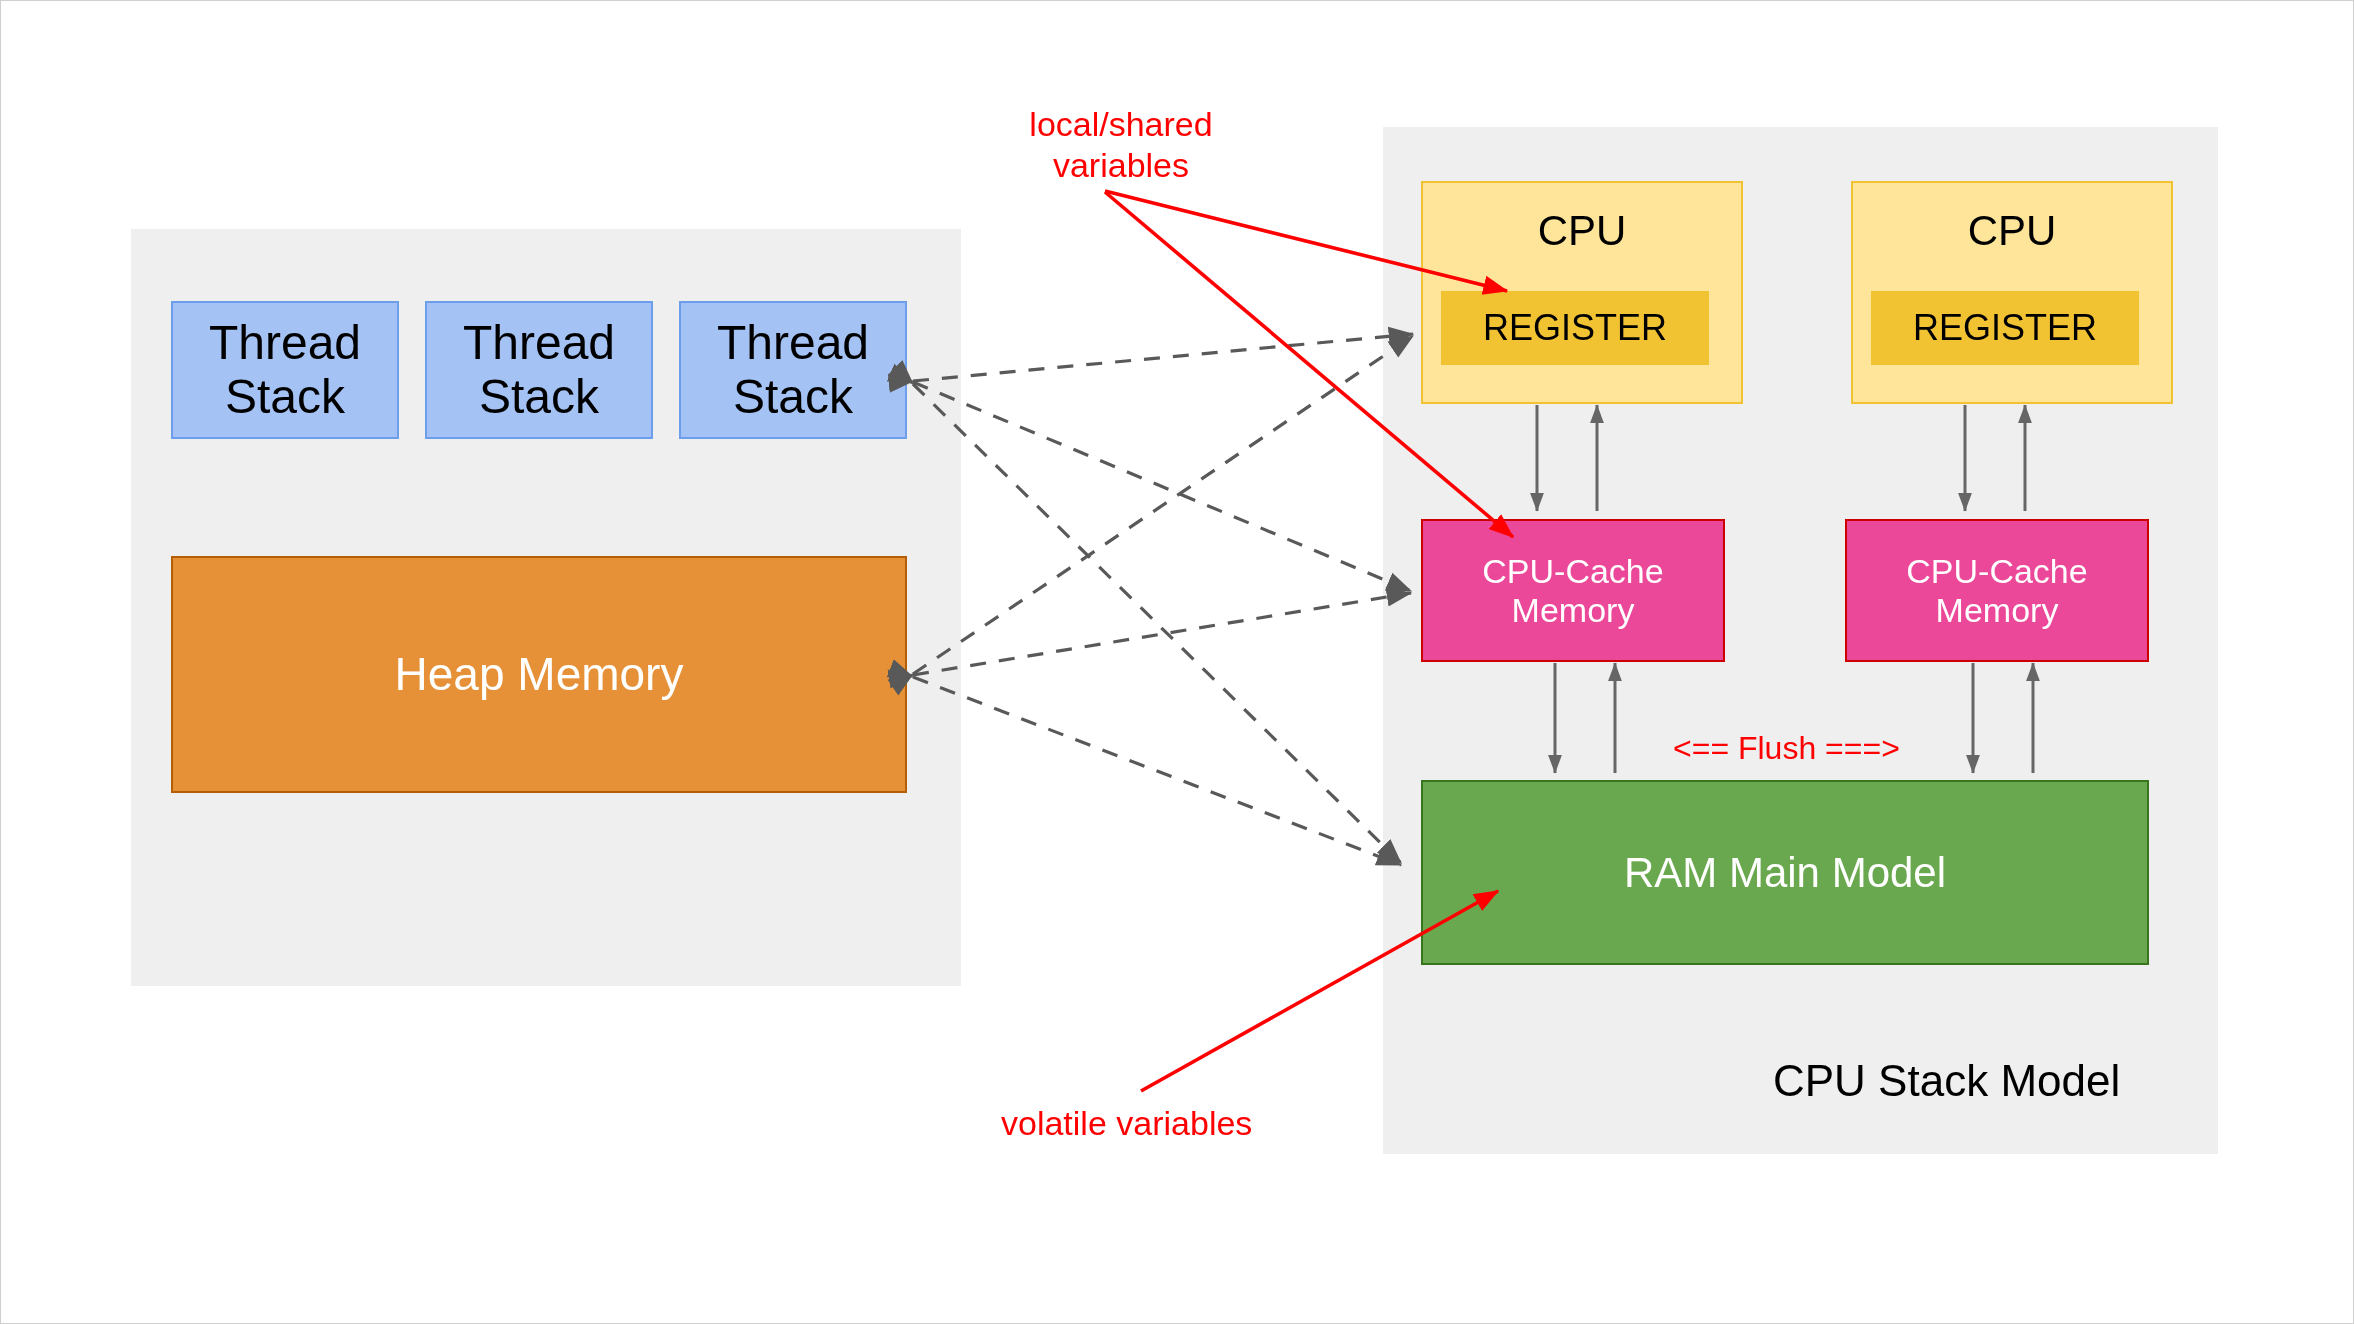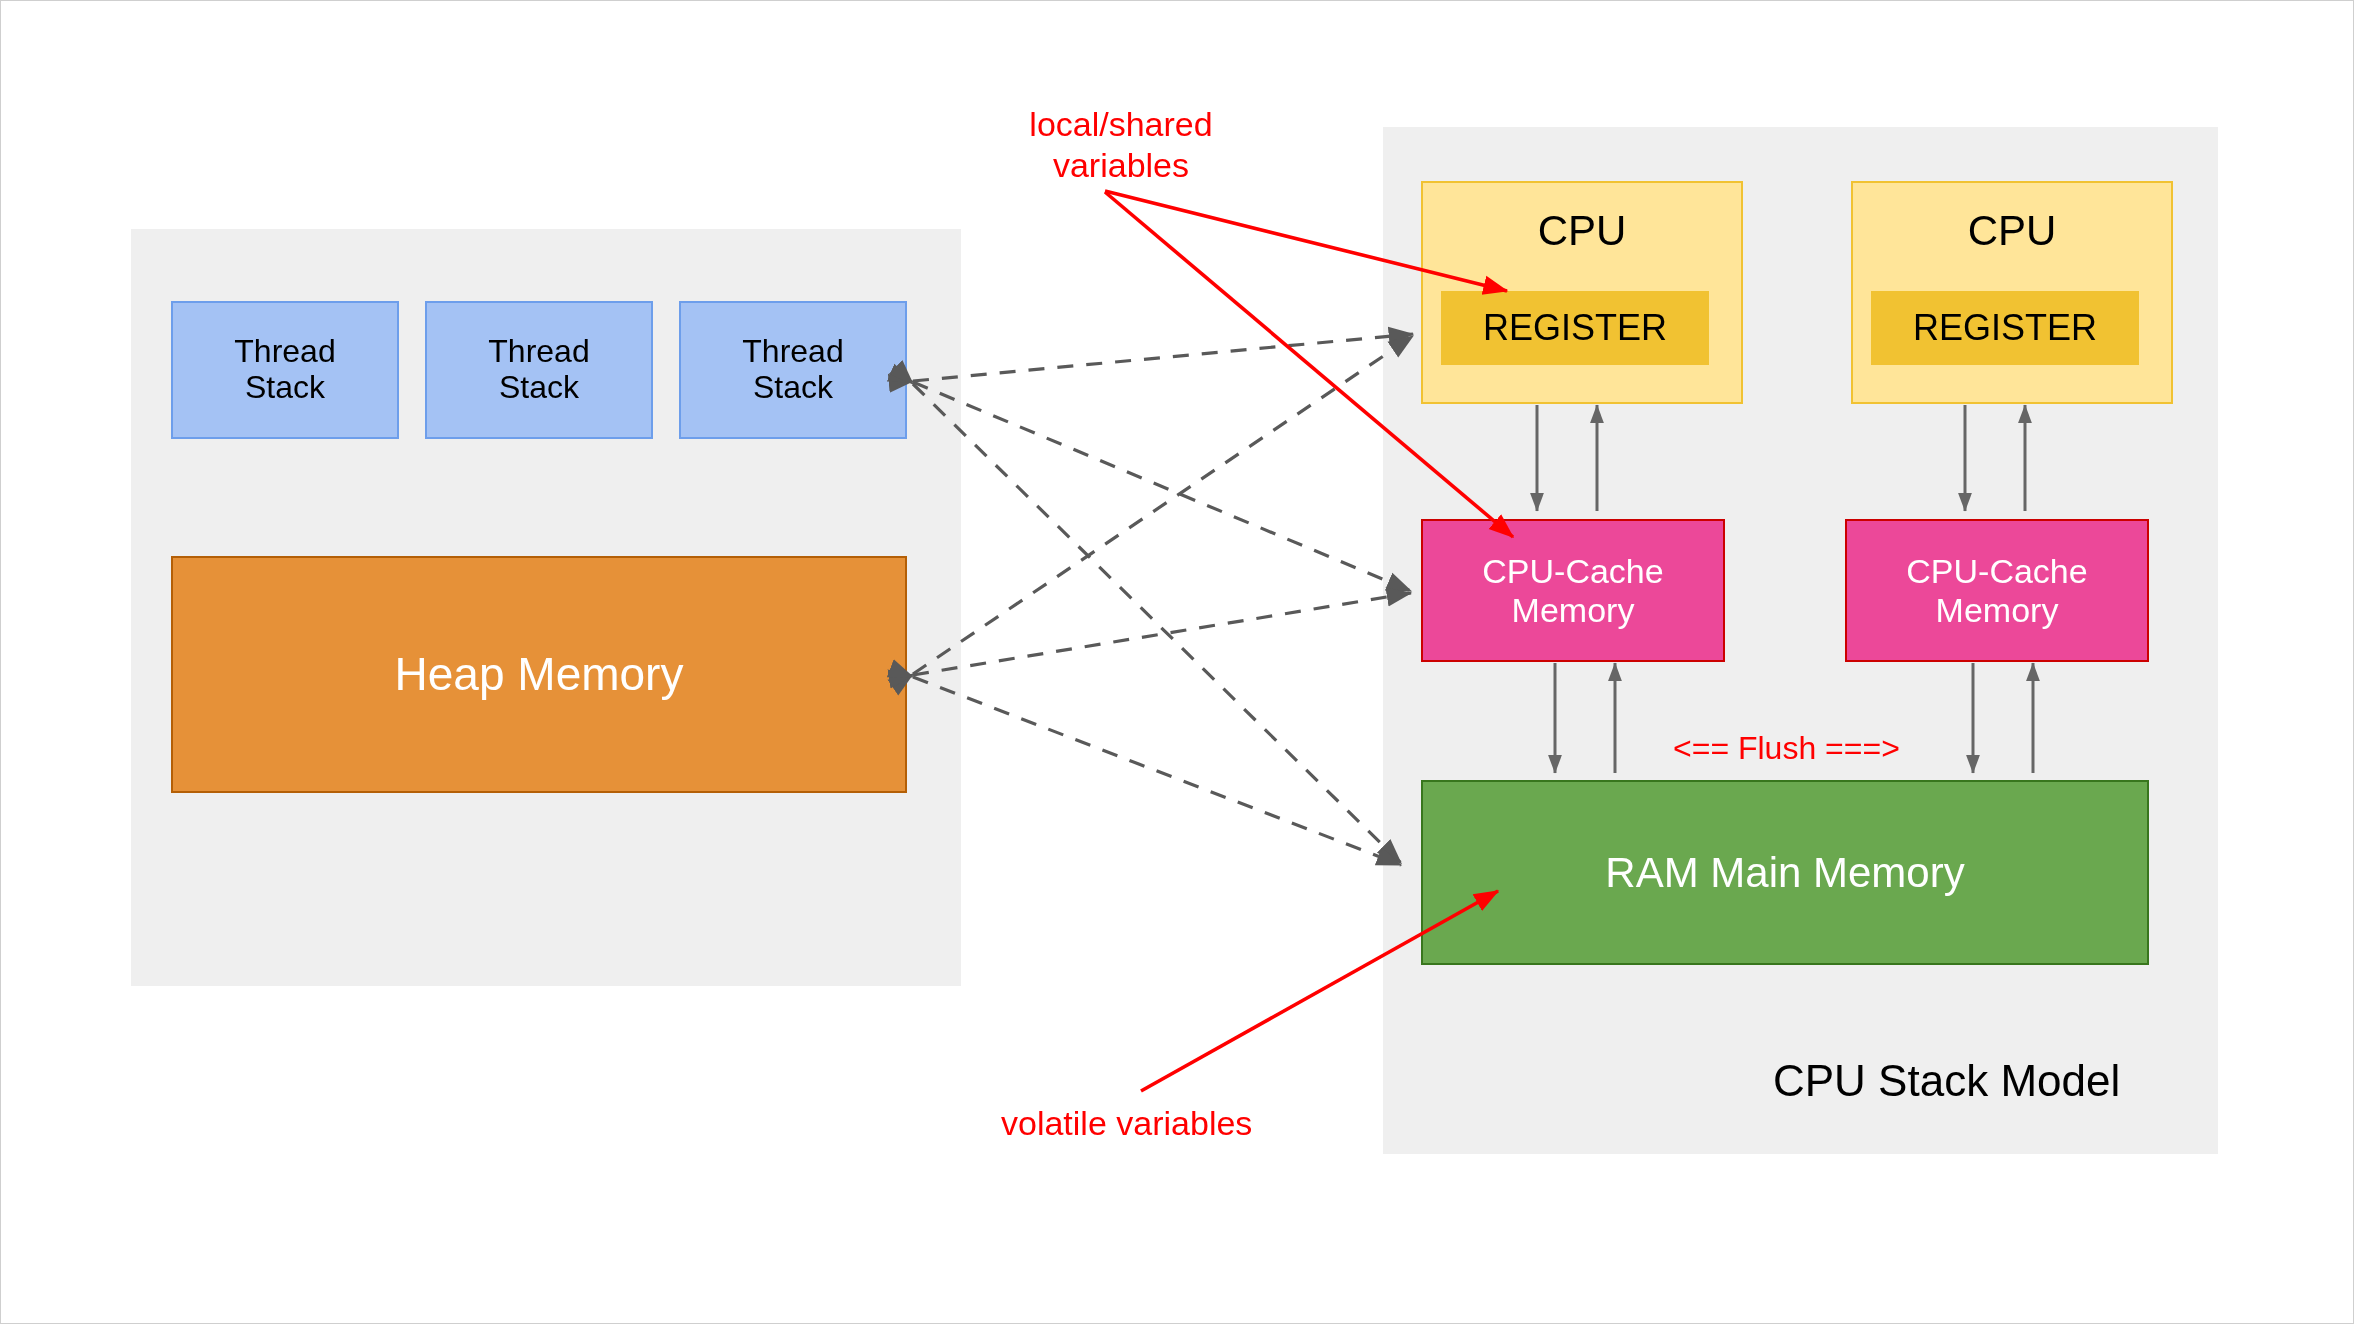--- a/index.html
+++ b/index.html
@@ -40,21 +40,21 @@
     display: flex;
     align-items: center;
     justify-content: center;
     text-align: center;
     line-height: 1.12;
   }
   .thread-stack {
     background: #a4c2f4;
     border: 2px solid #6d9eeb;
     color: #000000;
-    font-size: 32px;
+    font-size: 48px;
   }
   .heap {
     background: #e69138;
     border: 2px solid #b45f06;
     color: #ffffff;
     font-size: 46px;
   }
   .cpu {
     background: #ffe599;
     border: 2px solid #f1c232;
@@ -146,21 +146,21 @@
   <div class="box cache" style="left:1420px; top:518px; width:304px; height:143px;">
     <span style="white-space:pre-line;">CPU-Cache
 Memory</span>
   </div>
   <div class="box cache" style="left:1844px; top:518px; width:304px; height:143px;">
     <span style="white-space:pre-line;">CPU-Cache
 Memory</span>
   </div>
 
   <div class="box ram" style="left:1420px; top:779px; width:728px; height:185px;">
-    <span>RAM Main Memory</span>
+    <span>RAM Main Model</span>
   </div>
 
   <div class="annot flush" style="left:1672px; top:713px;">&lt;== Flush ===&gt;</div>
 
   <div class="group-label" style="left:1772px; top:1055px;">CPU Stack Model</div>
 
   <div class="annot" style="left:1010px; top:103px; width:220px;">local/shared
 variables</div>
 
   <div class="annot" style="left:1000px; top:1102px; width:260px; text-align:left;">volatile variables</div>

